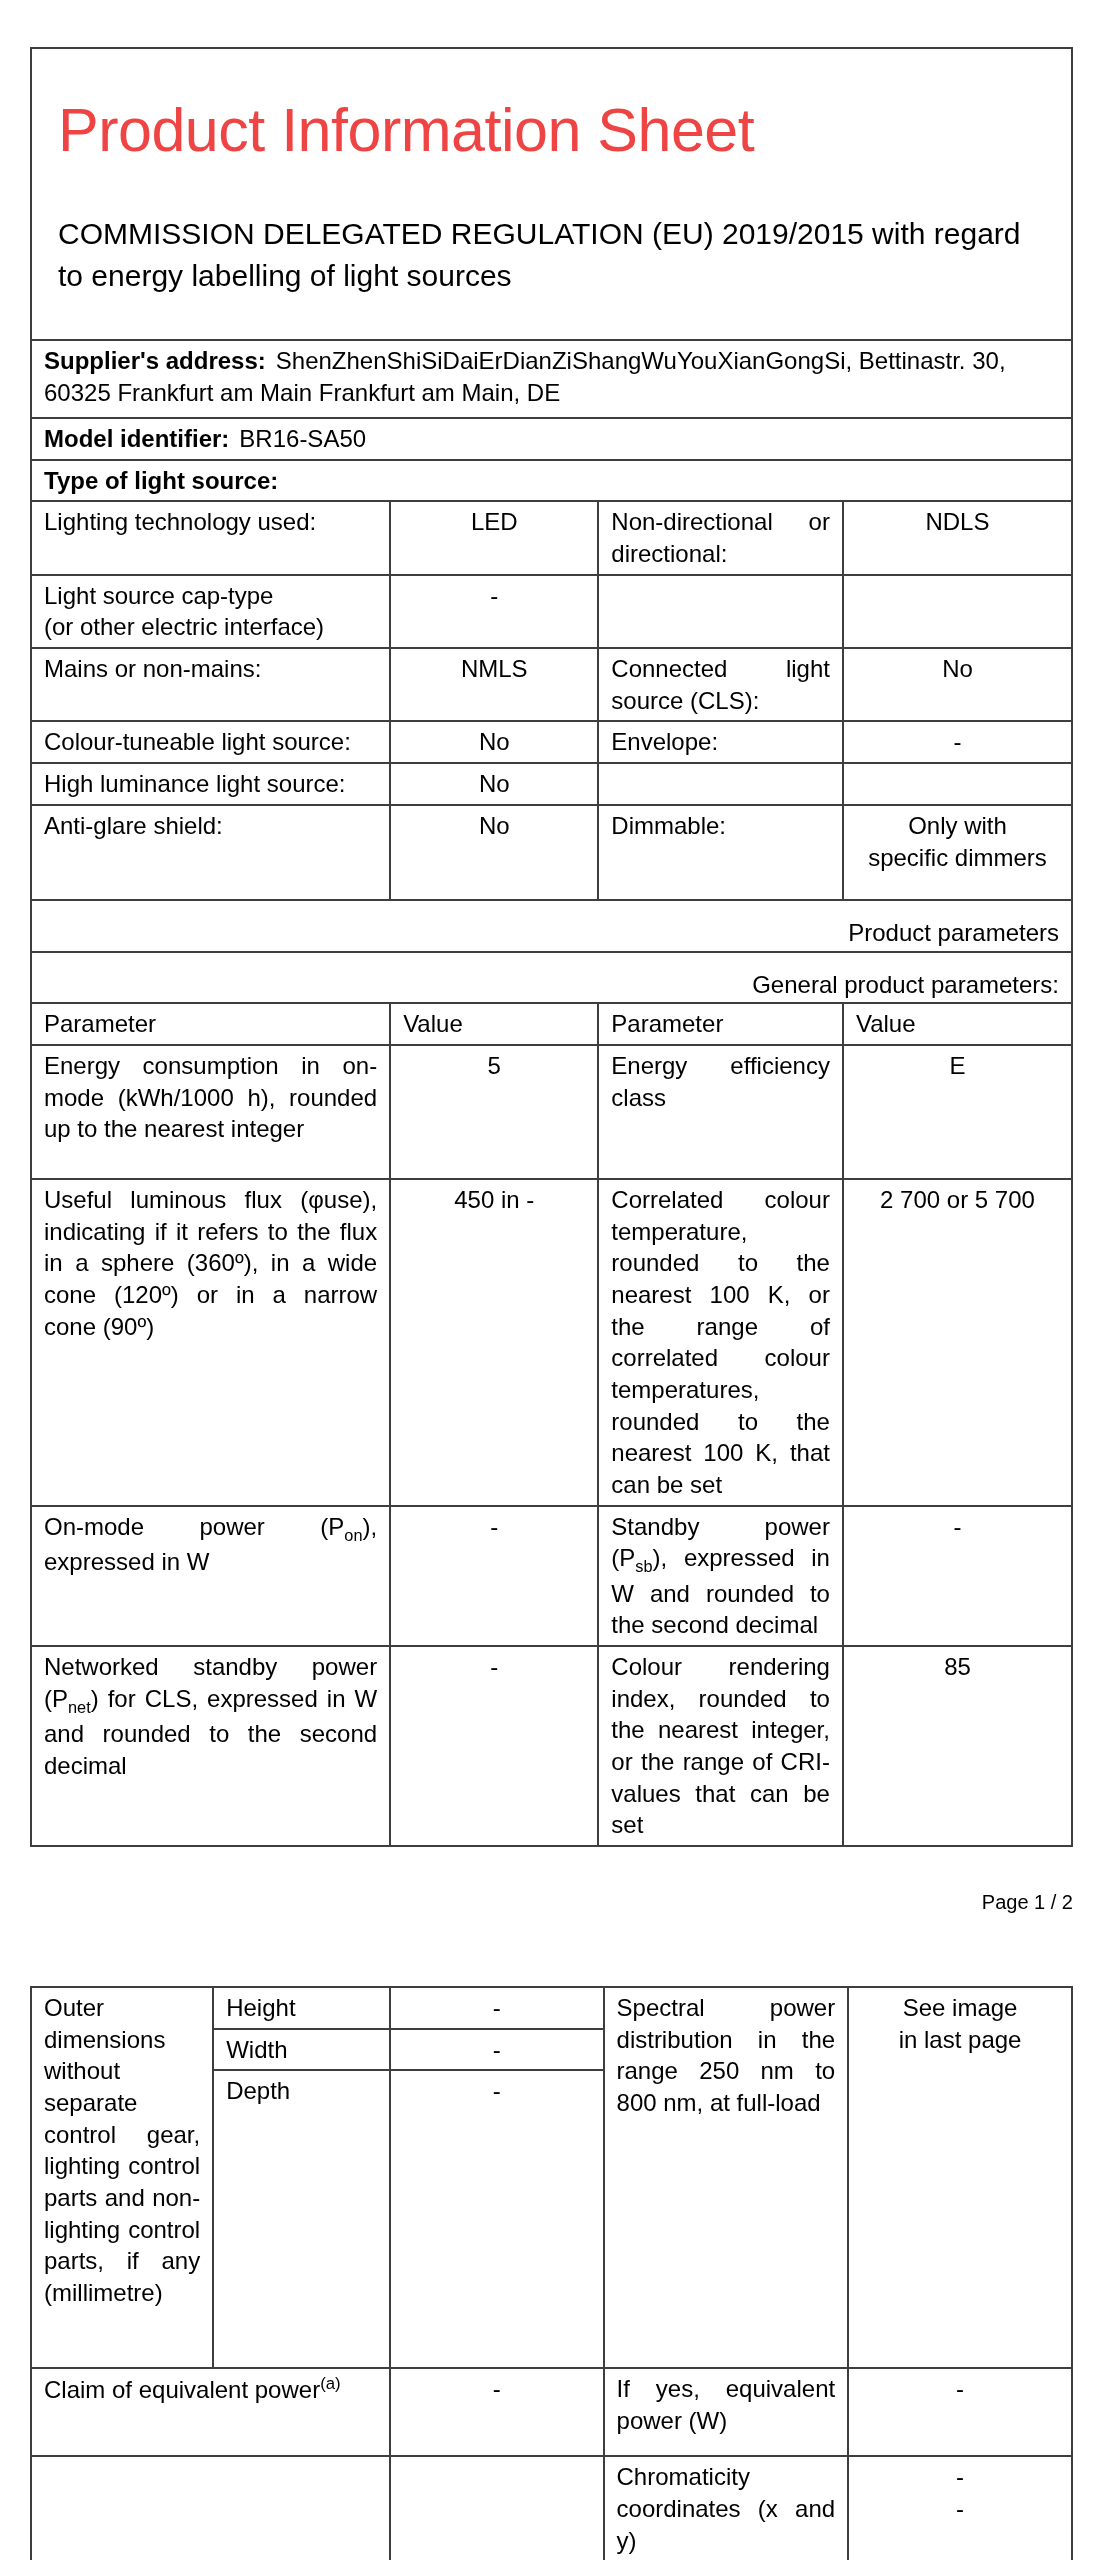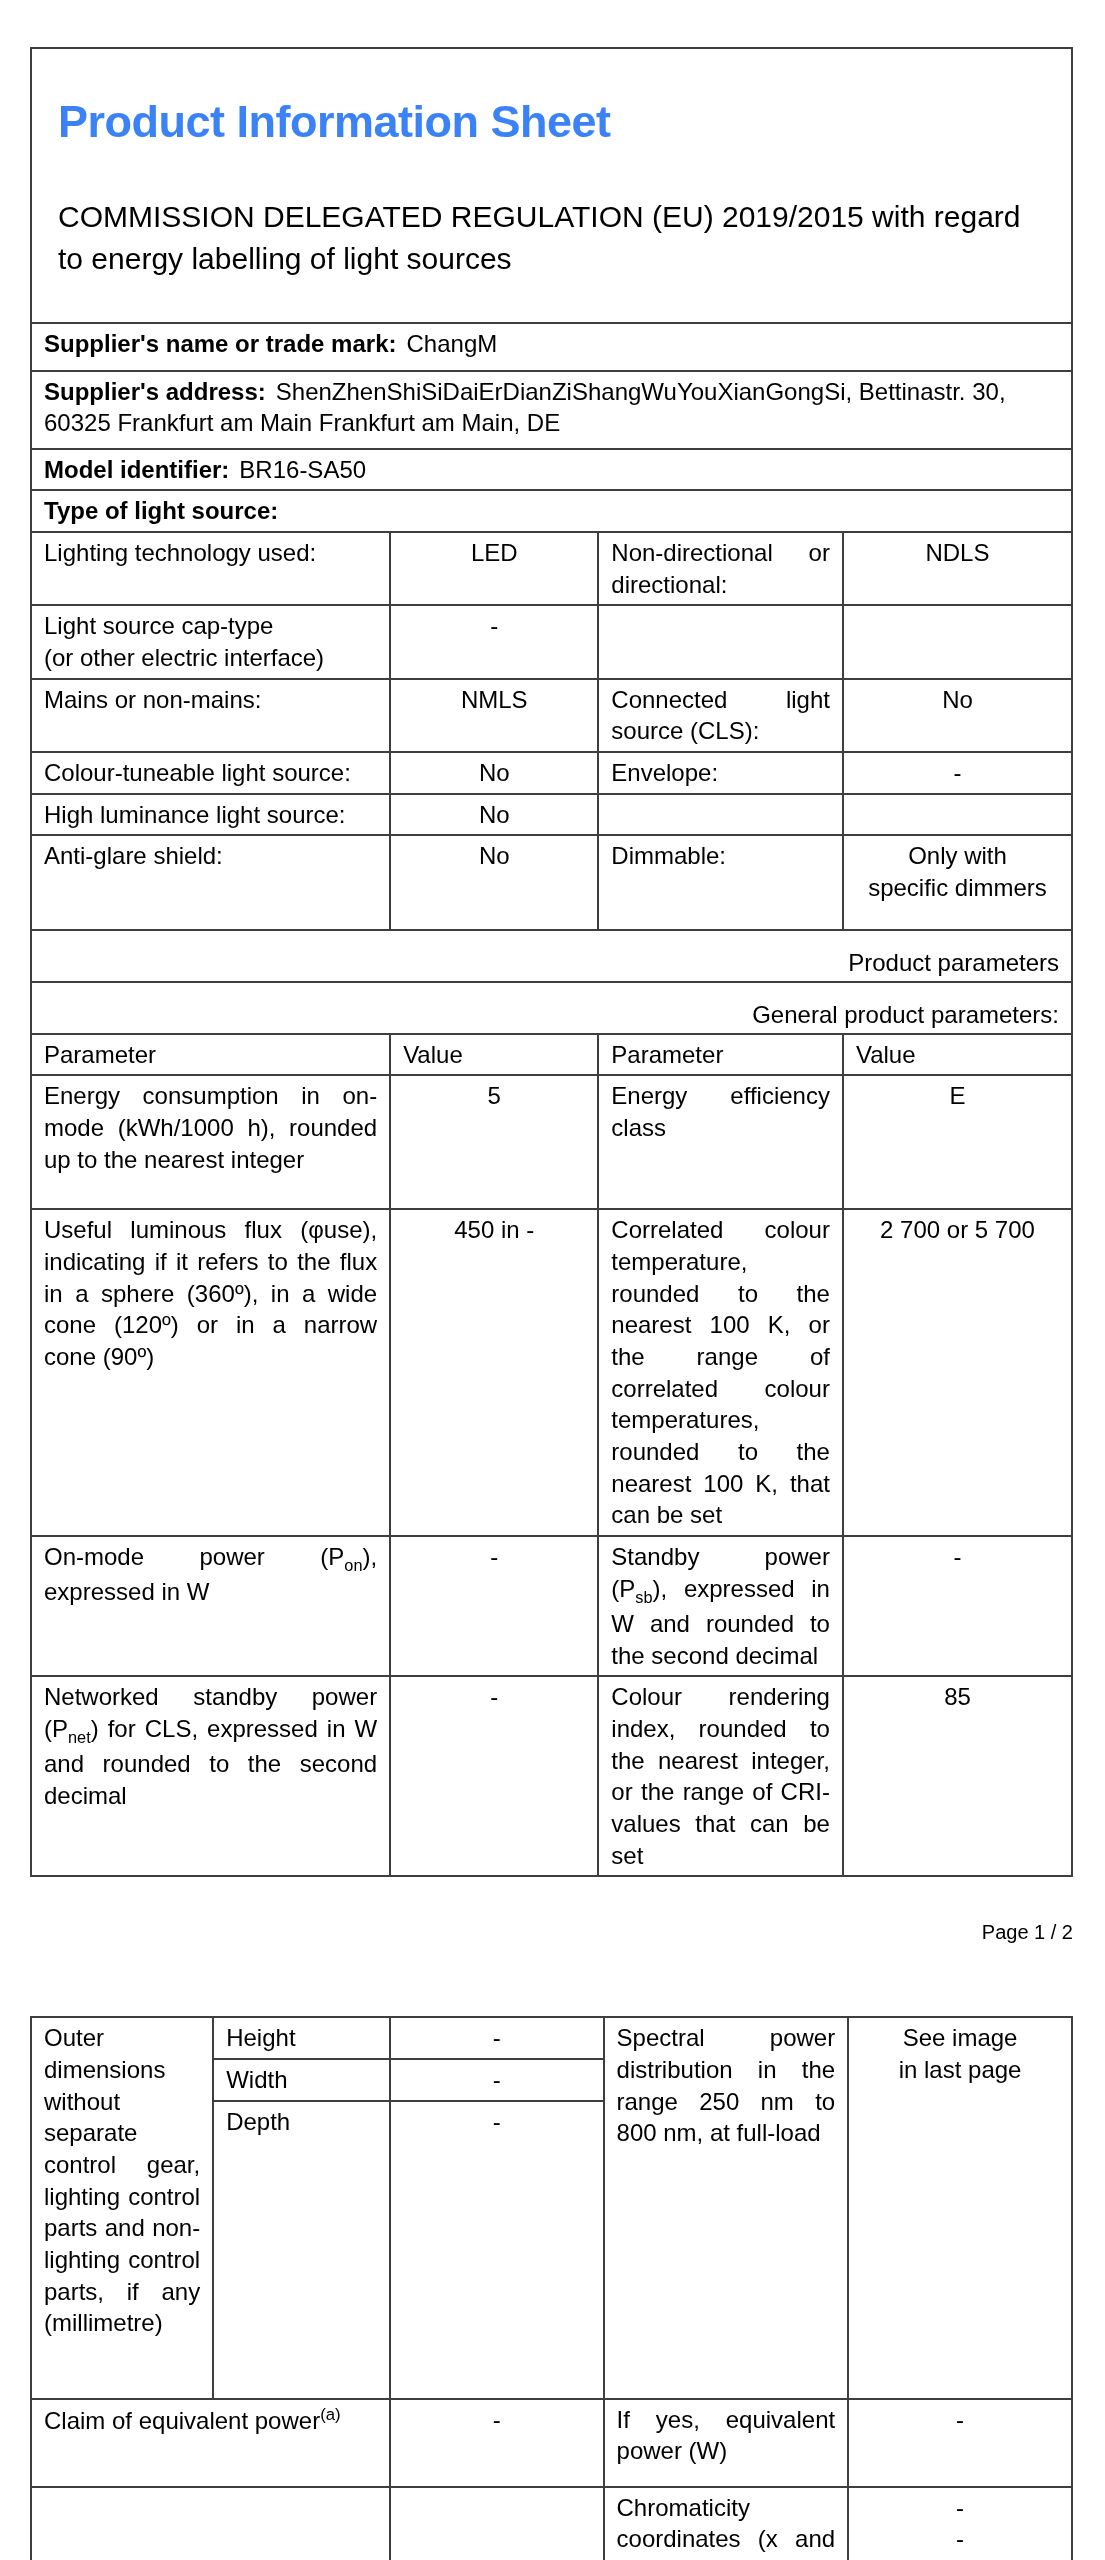--- a/index.html
+++ b/index.html
@@ -19,21 +19,21 @@
     line-height:1.32;
     white-space:pre-line;
     overflow:hidden;
   }
   td.p{text-align:justify;margin-left:48px;}
   td.v{text-align:center;}
   td.hdr-center{text-align:right;font-weight:normal;padding-top:16px;padding-bottom:2px;}
   td.hdr-left{font-weight:bold;}
   .title-cell{padding:16px 26px 10px 26px;}
   .doc-title{
-    font-size:45px;font-weight:bold;color:#3b82f6;
+    font-size:61px;font-weight:normal;color:#ef4444;
     letter-spacing:-0.5px;margin-bottom:18px;line-height:1.1;
   }
   .doc-subtitle{font-size:30px;line-height:1.4;text-align:left;}
   b.lbl{font-weight:bold;}
   span.val{margin-left:10px;}
   sub{font-size:0.68em;}
   sup{font-size:0.7em;}
   .page-indicator{
     width:1043px;text-align:right;font-size:20px;
     margin-top:44px;margin-bottom:72px;
@@ -50,23 +50,20 @@
         <col style="width:20%">
         <col style="width:23.5%">
         <col style="width:22%">
     </colgroup>
     <tbody>
       <tr style="height:146px">
         <td colspan="4" class="title-cell">
           <div class="doc-title">Product Information Sheet</div>
           <div class="doc-subtitle">COMMISSION DELEGATED REGULATION (EU) 2019/2015 with regard to energy labelling of light sources</div>
         </td>
-      </tr>
-      <tr style="height:48px">
-        <td colspan="4"><b class="lbl">Supplier's name or trade mark:</b><span class="val">ChangM</span></td>
       </tr>
       <tr style="height:78px">
         <td colspan="4"><b class="lbl">Supplier's address:</b><span class="val">ShenZhenShiSiDaiErDianZiShangWuYouXianGongSi, Bettinastr. 30, 60325 Frankfurt am Main Frankfurt am Main, DE</span></td>
       </tr>
       <tr style="height:34px">
         <td colspan="4"><b class="lbl">Model identifier:</b><span class="val">BR16-SA50</span></td>
       </tr>
       <tr style="height:30px">
         <td colspan="4"><b class="lbl">Type of light source:</b></td>
       </tr>

